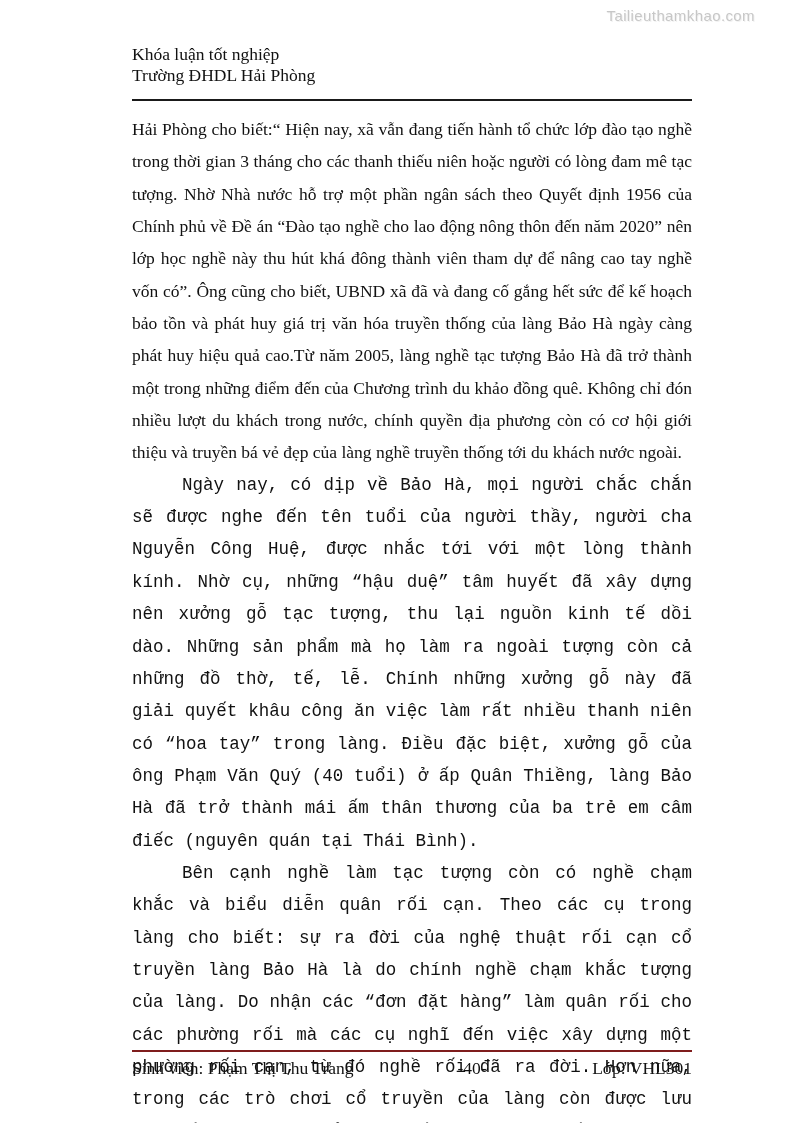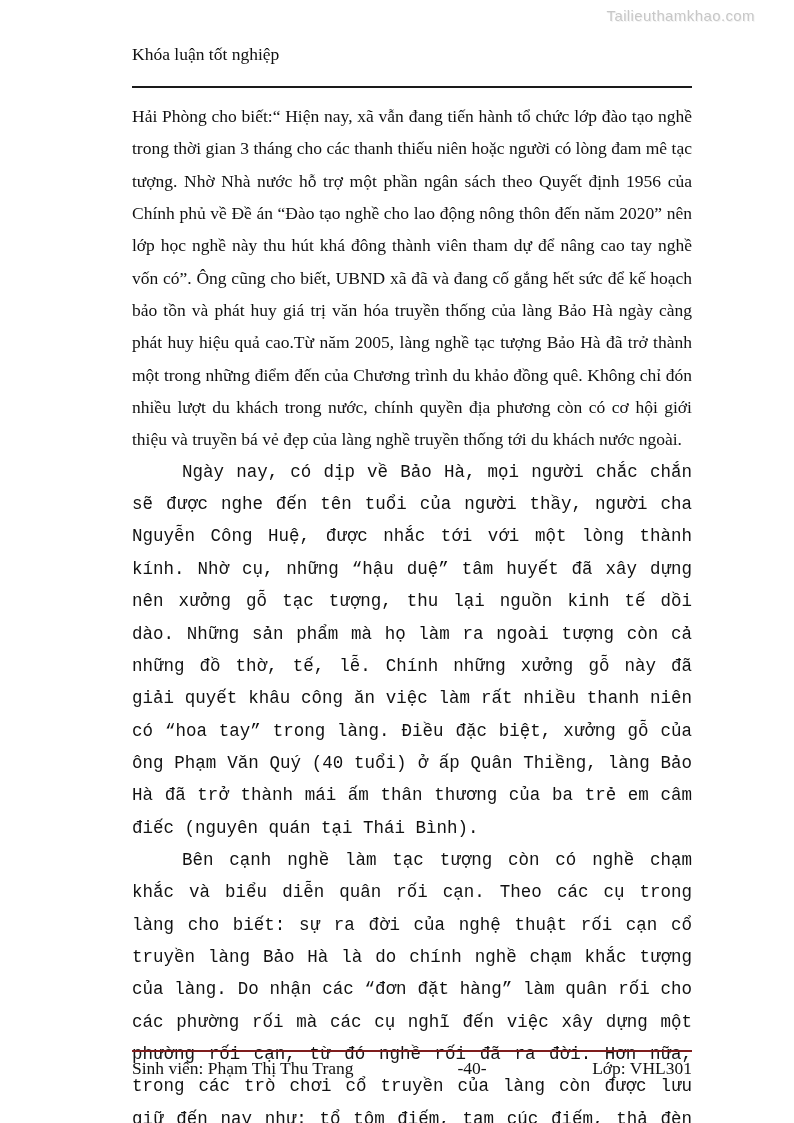--- a/index.html
+++ b/index.html
@@ -30,21 +30,21 @@
     position: absolute;
     left: 98px;
     right: 68px;
     top: 0;
   }
   .header {
     display: flex;
     justify-content: space-between;
     align-items: baseline;
     margin-top: 44px;
-    padding-bottom: 21px;
+    padding-bottom: 13px;
     border-bottom: 2px solid #1a1a1a;
     font-size: 17.5px;
     flex-direction: column;
   }
   .content {
     padding-top: 12px;
   }
   .content p {
     font-size: 17.5px;
     line-height: 32.35px;
@@ -75,20 +75,21 @@
 <body>
 
 <div class="page">
 
   <div class="watermark">Tailieuthamkhao.com</div>
 
   <div class="margins">
 
     <div class="header">
       <span>Khóa luận tốt nghiệp</span>
+      <span>Trường ĐHDL Hải Phòng</span>
     </div>
 
     <div class="content">
       <p>Hải Phòng cho biết:“ Hiện nay, xã vẫn đang tiến hành tổ chức lớp đào tạo nghề trong thời gian 3 tháng cho các thanh thiếu niên hoặc người có lòng đam mê tạc tượng. Nhờ Nhà nước hỗ trợ một phần ngân sách theo Quyết định 1956 của Chính phủ về Đề án “Đào tạo nghề cho lao động nông thôn đến năm 2020” nên lớp học nghề này thu hút khá đông thành viên tham dự để nâng cao tay nghề vốn có”. Ông cũng cho biết, UBND xã đã và đang cố gắng hết sức để kế hoạch bảo tồn và phát huy giá trị văn hóa truyền thống của làng Bảo Hà ngày càng phát huy hiệu quả cao.Từ năm 2005, làng nghề tạc tượng Bảo Hà đã trở thành một trong những điểm đến của Chương trình du khảo đồng quê. Không chỉ đón nhiều lượt du khách trong nước, chính quyền địa phương còn có cơ hội giới thiệu và truyền bá vẻ đẹp của làng nghề truyền thống tới du khách nước ngoài.</p>
       <p class="indent">Ngày nay, có dịp về Bảo Hà, mọi người chắc chắn sẽ được nghe đến tên tuổi của người thầy, người cha Nguyễn Công Huệ, được nhắc tới với một lòng thành kính. Nhờ cụ, những “hậu duệ” tâm huyết đã xây dựng nên xưởng gỗ tạc tượng, thu lại nguồn kinh tế dồi dào. Những sản phẩm mà họ làm ra ngoài tượng còn cả những đồ thờ, tế, lễ. Chính những xưởng gỗ này đã giải quyết khâu công ăn việc làm rất nhiều thanh niên có “hoa tay” trong làng. Điều đặc biệt, xưởng gỗ của ông Phạm Văn Quý (40 tuổi) ở ấp Quân Thiềng, làng Bảo Hà đã trở thành mái ấm thân thương của ba trẻ em câm điếc (nguyên quán tại Thái Bình).</p>
       <p class="indent">Bên cạnh nghề làm tạc tượng còn có nghề chạm khắc và biểu diễn quân rối cạn. Theo các cụ trong làng cho biết: sự ra đời của nghệ thuật rối cạn cổ truyền làng Bảo Hà là do chính nghề chạm khắc tượng của làng. Do nhận các “đơn đặt hàng” làm quân rối cho các phường rối mà các cụ nghĩ đến việc xây dựng một phường rối cạn, từ đó nghề rối đã ra đời. Hơn nữa, trong các trò chơi cổ truyền của làng còn được lưu giữ đến nay như: tổ tôm điếm, tam cúc điếm, thả đèn trời, thả diều, làm con giống… cũng ít nhiều liên quan đến nghề tạc tượng.</p>
     </div>
 
   </div>
 

